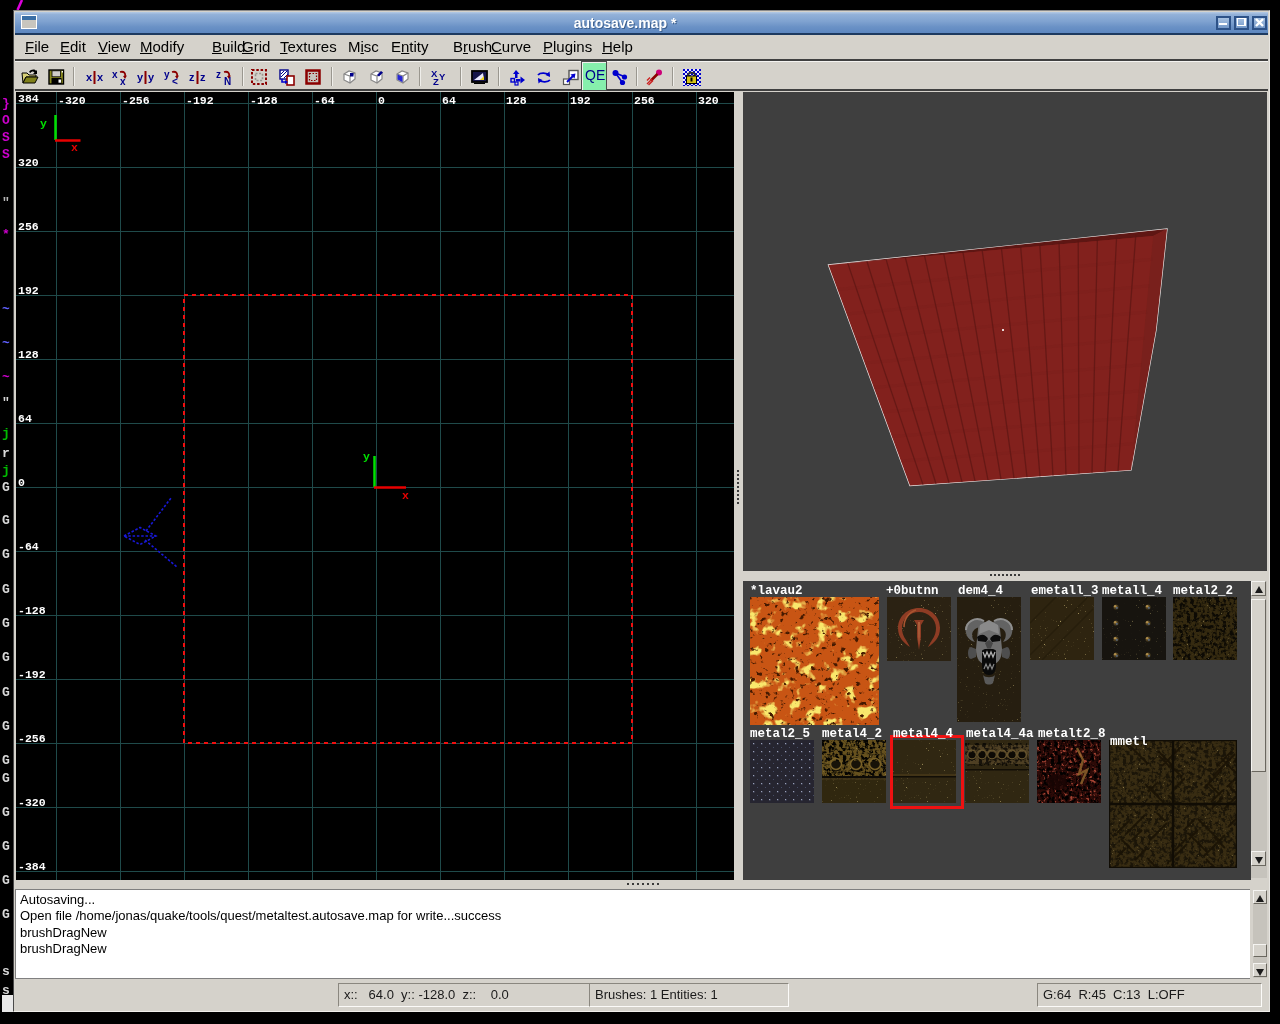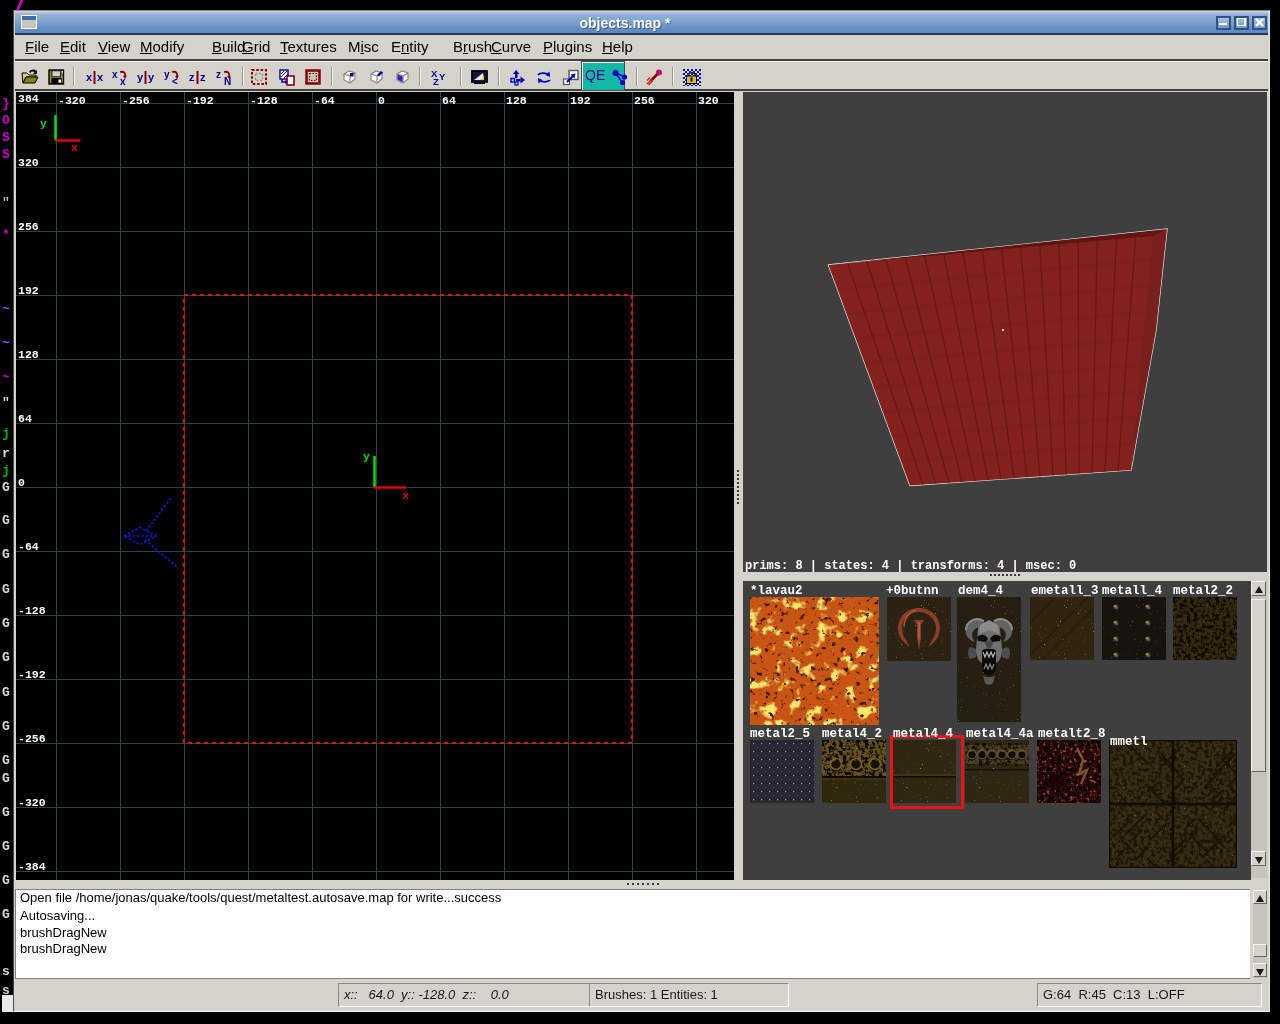--- a/index.html
+++ b/index.html
@@ -103,21 +103,21 @@
     </svg>
   </div>
 
 <div id="win">
   <div id="title">
     <svg class="abs" style="left:6px;top:3px" width="17" height="15" viewBox="0 0 17 15">
       <rect x="0" y="0" width="16" height="14" fill="#fff"></rect>
       <rect x="1" y="1" width="14" height="4" fill="#3a6ea5"></rect>
       <rect x="1" y="5" width="14" height="8" fill="#c8c5be"></rect>
     </svg>
-    <div id="titletext">objects.map *</div>
+    <div id="titletext">autosave.map *</div>
     <div class="wbtn" style="left:1201px"><svg width="9" height="8">
           <rect x="0" y="5" width="8" height="2" fill="#fff"></rect>
         </svg></div>
     <div class="wbtn" style="left:1219px"><svg width="9" height="8">
           <rect x="0" y="0" width="8" height="8" fill="none" stroke="#fff" stroke-width="2"></rect>
         </svg></div>
     <div class="wbtn" style="left:1237px"><svg width="9" height="9">
           <path d="M1 1 L8 8 M8 1 L1 8" stroke="#fff" stroke-width="2.4"></path>
         </svg></div>
   </div>
@@ -247,21 +247,21 @@
 <path d="M14.5 2.5 L15 8 L10.5 6 Z" fill="#0000cd"></path>
 <path d="M15 11 C13 13.5 6 13.5 3.5 10.5" stroke="#0000cd" stroke-width="1.8" fill="none"></path>
 <path d="M3.5 14.5 L3 9 L7.5 11 Z" fill="#0000cd"></path>
         </svg>
         <svg class="ticon" style="left:547px;top:7px" width="18" height="17" viewBox="0 0 18 17">
           <rect x="7" y="1.5" width="9" height="9" fill="#fff" stroke="#555" stroke-width="1.4"></rect>
 <rect x="1.5" y="10" width="6" height="5.5" fill="#fff" stroke="#555" stroke-width="1.2"></rect>
 <path d="M5 13 L12 6" stroke="#0000cd" stroke-width="2"></path>
 <path d="M13.5 4.5 L8.5 5.5 L12.5 9.5 Z" fill="#0000cd"></path>
         </svg>
-        <div style="position:absolute;left:566px;top:-1px;width:44px;height:30px;background:#14b8a6;border:1.4px solid #4a4a4a;box-shadow:inset 1px 1px 0 #f2f1ee">
+        <div style="position:absolute;left:566px;top:-1px;width:26px;height:30px;background:#86efac;border:1.4px solid #4a4a4a;box-shadow:inset 1px 1px 0 #f2f1ee">
 <div style="position:absolute;left:3px;top:5px;font-size:14px;color:#00008b;font-family:'Liberation Sans'">QE</div>
         </div>
         <svg class="ticon" style="left:595.5px;top:7px" width="18" height="17" viewBox="0 0 18 17">
           <circle cx="4.5" cy="4" r="3" fill="#0000cd"></circle>
 <path d="M4.5 4 L13 7.5 M4.5 4 L11 13" stroke="#0000cd" stroke-width="1.6"></path>
 <circle cx="13.5" cy="8" r="2.6" fill="#0000cd"></circle>
 <circle cx="11.5" cy="13.5" r="2.6" fill="#0000cd"></circle>
         </svg>
         <svg class="ticon" style="left:631px;top:7px" width="18" height="17" viewBox="0 0 18 17">
           <circle cx="13" cy="3.5" r="3" fill="#cc0077"></circle>
@@ -382,21 +382,20 @@
 <svg width="524" height="479" style="position:absolute;left:0;top:0">
 <path d="M85.5 173 L424 137 L413 238 L388 378 L167 393.5 Z" fill="#82211d" stroke="#efeded" stroke-width="1.3"></path>
 <path d="M85.5 173 L424 137 L410 144 Z" fill="#5e1613"></path>
 <path d="M424 137 L413 238 L388 378 L410 144 Z" fill="#79201c"></path>
 <path d="M85.5 173 L410 144 L388 378 L167 393.5 Z" fill="#82211d"></path>
 <path d="M104.7 171.1 L180.0 392.6 M123.9 169.2 L193.0 391.7 M143.1 167.4 L206.0 390.8 M162.3 165.5 L219.0 389.9 M181.5 163.6 L232.0 388.9 M200.7 161.7 L245.0 388.0 M219.9 159.8 L258.0 387.1 M239.1 157.9 L271.0 386.2 M258.4 156.1 L284.0 385.3 M277.6 154.2 L297.0 384.4 M296.8 152.3 L310.0 383.5 M316.0 150.4 L323.0 382.6 M335.2 148.5 L336.0 381.6 M354.4 146.6 L349.0 380.7 M373.6 144.8 L362.0 379.8 M392.8 142.9 L375.0 378.9" stroke="#5a1512" stroke-width="1.3" fill="none" opacity="0.7"></path>
 <path d="M94.6 197.5 L409.3 167.3 M103.6 222.0 L406.7 193.7 M112.7 246.5 L404.0 220.0 M121.7 271.0 L401.3 246.3 M130.8 295.5 L398.7 272.7 M139.8 320.0 L396.0 299.0 M148.9 344.5 L393.3 325.3 M157.9 369.0 L390.7 351.7" stroke="#6d1b17" stroke-width="3" fill="none" opacity="0.12"></path>
 <rect x="259" y="237" width="2" height="2" fill="#e8d8d8"></rect>
 </svg>
   </div>
-  <div id="primsbar"><span style="margin-left:2px">prims: 8 | states: 4 | transforms: 4 | msec: 0</span></div>
   <div id="rsplit">
       <div style="position:absolute;left:247px;top:2px;width:32px;height:3px">
         <div style="position:absolute;left:0px;top:0;width:2px;height:2px;background:#3a3a3a"></div>
         <div style="position:absolute;left:4px;top:0;width:2px;height:2px;background:#3a3a3a"></div>
         <div style="position:absolute;left:8px;top:0;width:2px;height:2px;background:#3a3a3a"></div>
         <div style="position:absolute;left:12px;top:0;width:2px;height:2px;background:#3a3a3a"></div>
         <div style="position:absolute;left:16px;top:0;width:2px;height:2px;background:#3a3a3a"></div>
         <div style="position:absolute;left:20px;top:0;width:2px;height:2px;background:#3a3a3a"></div>
         <div style="position:absolute;left:24px;top:0;width:2px;height:2px;background:#3a3a3a"></div>
         <div style="position:absolute;left:28px;top:0;width:2px;height:2px;background:#3a3a3a"></div>
@@ -785,36 +784,36 @@
         <div style="position:absolute;left:5px;top:0;width:2px;height:2px;background:#3a3a3a"></div>
         <div style="position:absolute;left:10px;top:0;width:2px;height:2px;background:#3a3a3a"></div>
         <div style="position:absolute;left:15px;top:0;width:2px;height:2px;background:#3a3a3a"></div>
         <div style="position:absolute;left:20px;top:0;width:2px;height:2px;background:#3a3a3a"></div>
         <div style="position:absolute;left:25px;top:0;width:2px;height:2px;background:#3a3a3a"></div>
         <div style="position:absolute;left:30px;top:0;width:2px;height:2px;background:#3a3a3a"></div>
       </div>
     </div>
   <div id="rhsplit"></div>
   <div id="console">
+    <div style="padding-top:2px">Autosaving...</div>
     <div>Open file /home/jonas/quake/tools/quest/metaltest.autosave.map for write...success</div>
-    <div style="padding-top:2px">Autosaving...</div>
     <div>brushDragNew</div>
     <div>brushDragNew</div>
   </div>
   <div id="conscroll">
       <div class="sbtn" style="left:0;top:0;width:14px;height:14px">
         <svg width="8" height="8" viewBox="0 0 8 8">
           <path d="M4 0 L8 7 L0 7 Z" fill="#1a1a1a"></path>
         </svg>
       </div>
 <div style="position:absolute;left:0;top:54px;width:14px;height:13px;background:#d5d2cb;border-top:1px solid #f5f4f1;border-left:1px solid #f5f4f1;border-bottom:1px solid #6a675f;border-right:1px solid #6a675f"></div>
 <div class="sbtn" style="left:0;top:73px;width:14px;height:14px">
         <svg width="8" height="8" viewBox="0 0 8 8">
           <path d="M0 1 L8 1 L4 8 Z" fill="#1a1a1a"></path>
         </svg>
       </div>
     </div>
   <div id="statusbar">
-    <div class="spanel" style="left:324px; width:287px;font-style:italic;">x::   64.0  y:: -128.0  z::    0.0</div>
+    <div class="spanel" style="left:324px; width:287px;">x::   64.0  y:: -128.0  z::    0.0</div>
     <div class="spanel" style="left:575px; width:200px;">Brushes: 1 Entities: 1</div>
     <div class="spanel" style="left:1023px; width:225px;">G:64  R:45  C:13  L:OFF</div>
   </div>
 </div>
 
 </body></html>

